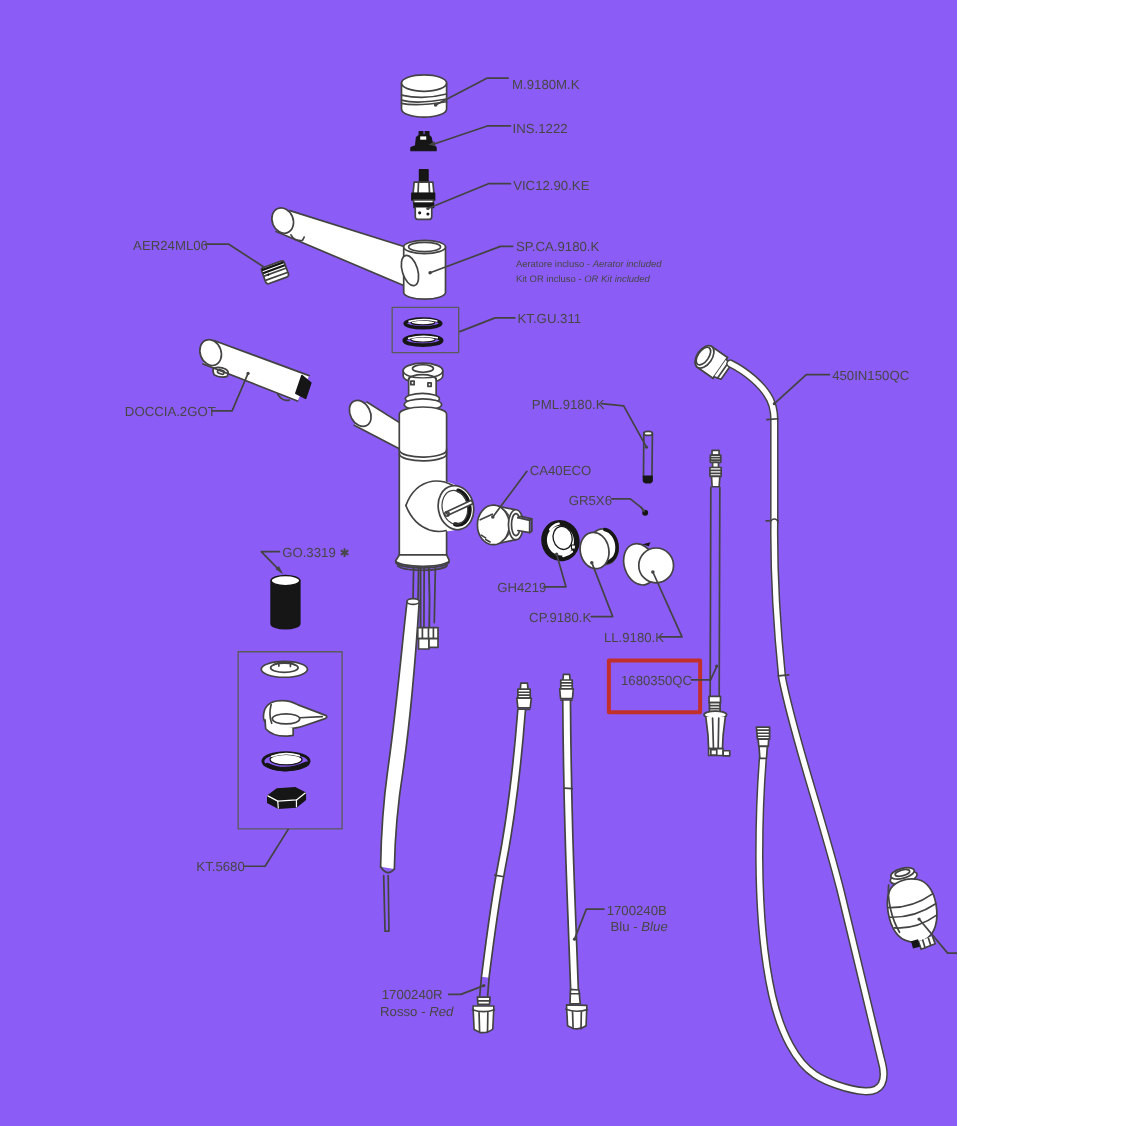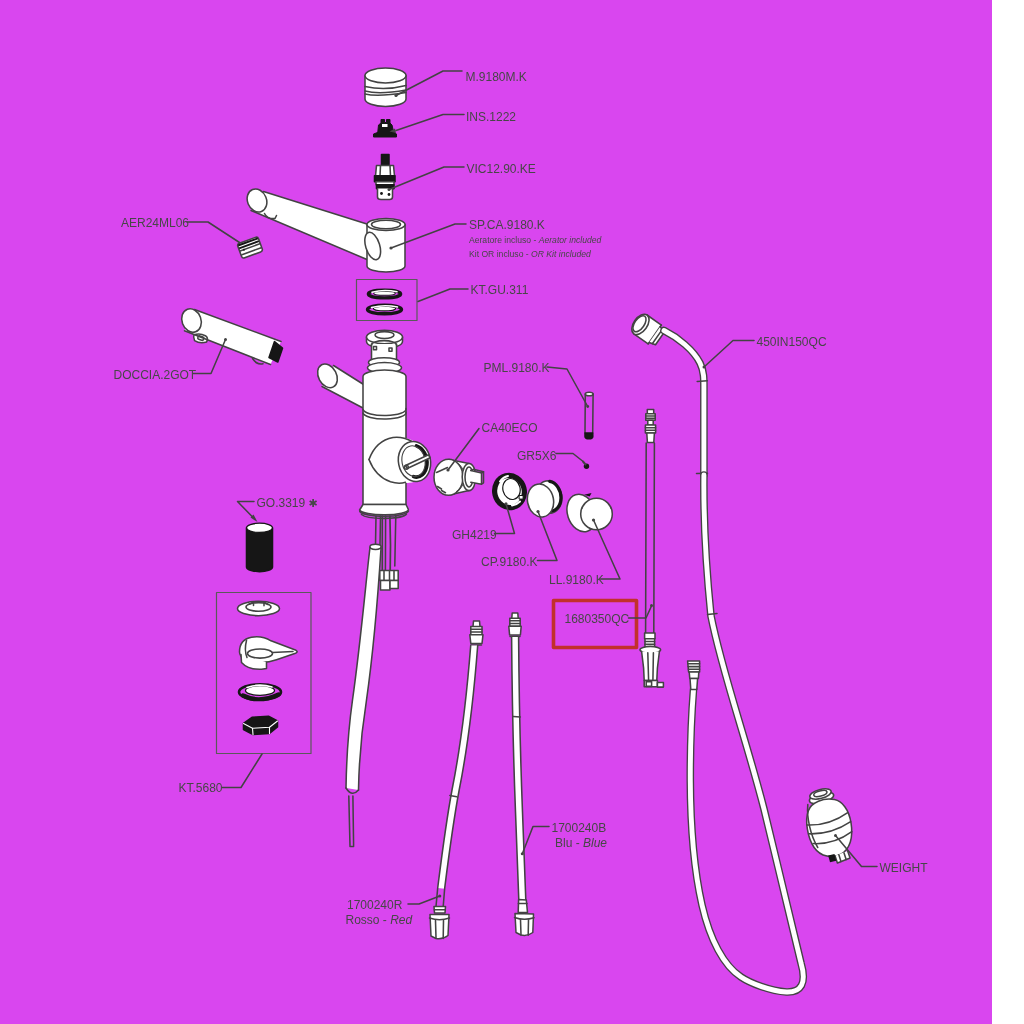--- a/index.html
+++ b/index.html
@@ -1,16 +1,16 @@
 <!DOCTYPE html>
 <html><head>
 <meta charset="utf-8">
 <style>
   html,body{margin:0;padding:0;background:#ffffff;}
-  .page{width:992px;height:1024px;position:relative;overflow:hidden;background:#d946ef;}
+  .page{width:870px;height:1024px;position:relative;overflow:hidden;background:#8b5cf6;}
   svg{display:block;filter:blur(0.55px);}
   text{font-family:"Liberation Sans", sans-serif;fill:#474747;}
 </style>
 </head>
 <body>
 <div class="page">
 <svg width="1024" height="1024" viewBox="0 0 1024 1024" fill="none" stroke="#434343" stroke-width="1.55" stroke-linecap="round" stroke-linejoin="round">
 
 <g>
   <path d="M365,75.5 L365,99 A20.5,7.5 0 0 0 406,99 L406,75.5" fill="#fff"></path>

